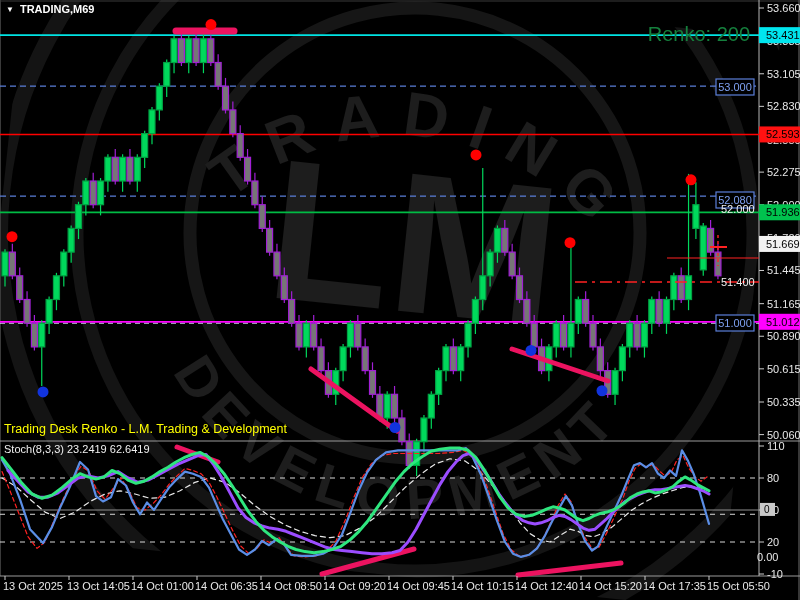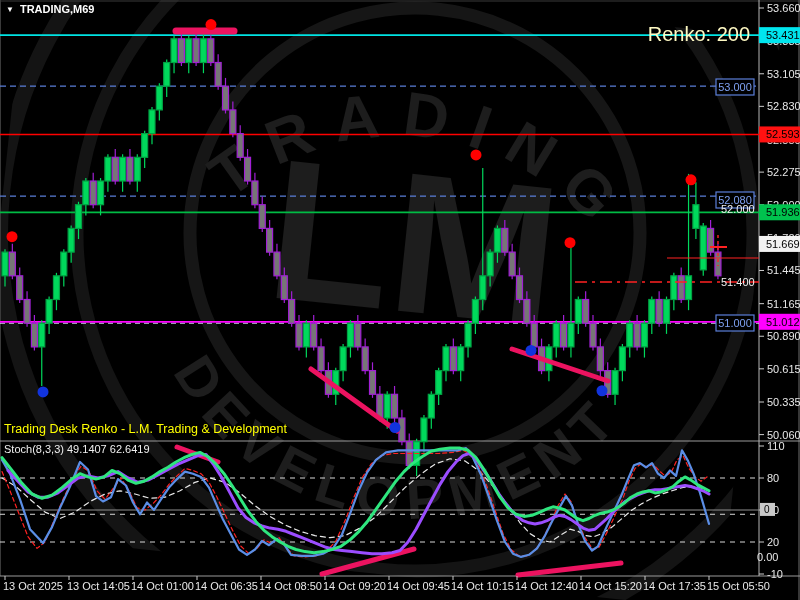--- a/index.html
+++ b/index.html
@@ -2,21 +2,21 @@
 <html><head>
 <meta charset="utf-8">
 <style>
   html,body{margin:0;padding:0;background:#222;}
   .screen{position:relative;width:800px;height:600px;background:#000;overflow:hidden;
           font-family:"Liberation Sans",sans-serif;}
   svg text{font-family:"Liberation Sans",sans-serif;}
   .overlay{position:absolute;white-space:nowrap;}
   .symbol-title{left:6px;top:3px;color:#fff;font-size:11px;font-weight:bold;display:flex;align-items:center;gap:6px;}
   .tri{font-size:8px;color:#fff;}
-  .renko-badge{right:50px;top:23px;color:#fef9c3;font-size:20px;}
+  .renko-badge{right:50px;top:23px;color:#15803d;font-size:20px;}
   .footer-label{left:4px;top:422px;color:#ffff00;font-size:12.5px;}
   .stoch-label{left:4px;top:443px;color:#f0f0f0;font-size:11px;}
 </style>
 </head>
 <body>
 
 <div class="screen">
   <svg id="chart-svg" width="800" height="600">
       <clipPath id="plotclip">
         <rect x="1" y="1" width="757" height="575"></rect>
@@ -381,14 +381,14 @@
       </g>
     </svg>
 
   <div class="overlay symbol-title">
     <span class="tri">▼</span>
     <span>TRADING,M69</span>
   </div>
 
   <div class="overlay renko-badge">Renko: 200</div>
   <div class="overlay footer-label">Trading Desk Renko - L.M. Trading &amp; Development</div>
-  <div class="overlay stoch-label">Stoch(8,3,3) 49.1407 62.6419</div>
+  <div class="overlay stoch-label">Stoch(8,3,3) 23.2419 62.6419</div>
 </div>
 
 </body></html>

